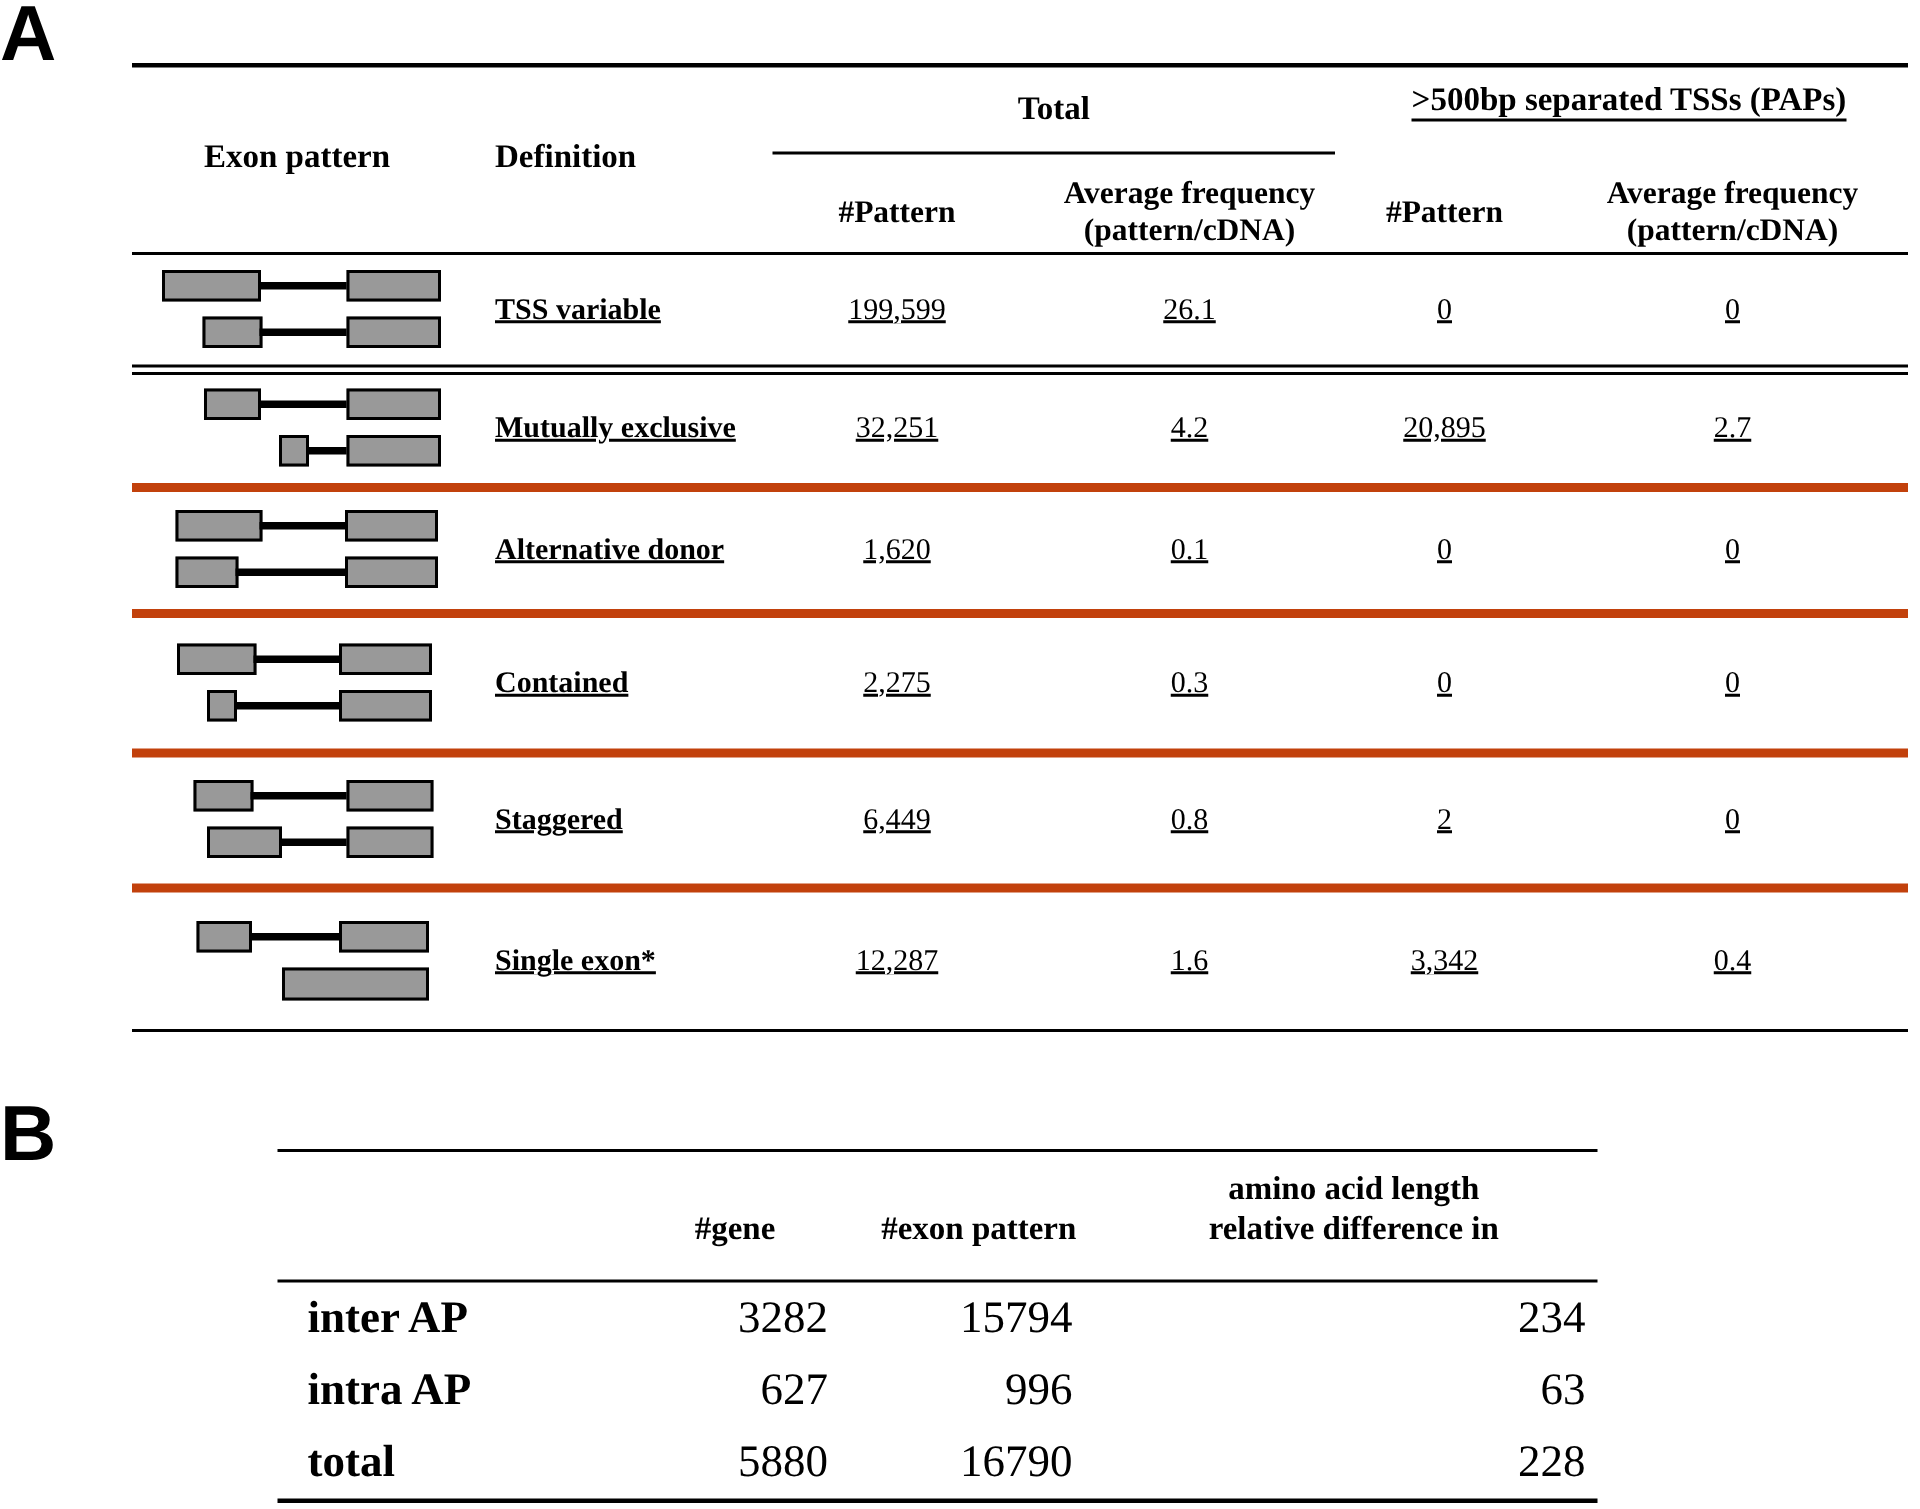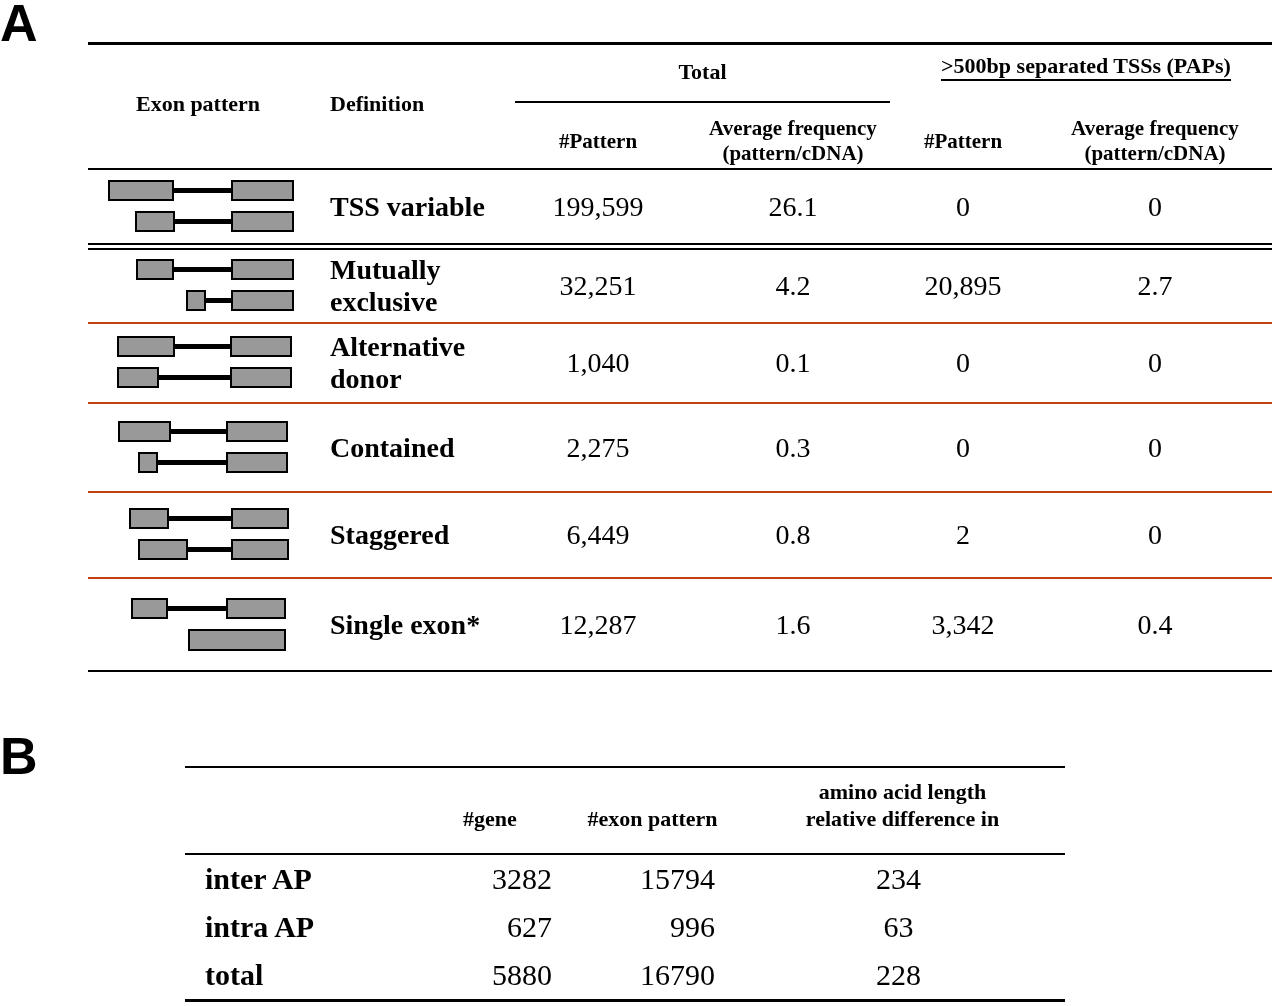--- a/index.html
+++ b/index.html
@@ -18,44 +18,44 @@
   #h-total-rule{position:absolute;left:427px;width:375px;top:56px;height:2px;background:#000;}
   #h-paps{left:812px;width:372px;text-align:center;top:8px;}
   #h-paps .ul{display:inline-block;border-bottom:2.5px solid #000;padding-bottom:1px;}
   .h.sub{font-size:21px;}
   #h-c1{left:410px;width:200px;text-align:center;top:84px;}
   #h-c2{left:610px;width:190px;text-align:center;top:71px;}
   #h-c3{left:800px;width:150px;text-align:center;top:84px;}
   #h-c4{left:950px;width:234px;text-align:center;top:71px;}
 
   .a-row{position:relative;}
-  .a-row.bt{border-top:2px solid #c2410c;}
+  .a-row.bt{border-top:6px solid #c2410c;}
   .sep-double{height:3px;border-top:2.5px solid #000;border-bottom:2.5px solid #000;}
-  .cell{position:absolute;top:50%;transform:translateY(-50%);font-size:28px;text-align:center;}
+  .cell{position:absolute;top:50%;transform:translateY(-50%);font-size:20px;text-align:center;text-decoration:underline;}
   .cell.def{left:242px;width:175px;text-align:left;font-weight:700;}
   .cell.c1{left:410px;width:200px;}
   .cell.c2{left:610px;width:190px;}
   .cell.c3{left:800px;width:150px;}
   .cell.c4{left:950px;width:234px;}
   .diagram{position:absolute;left:20px;top:50%;transform:translateY(-50%);width:190px;height:54px;}
   .exon-box{position:absolute;background:var(--exon-fill,#999);border:2.5px solid var(--exon-border,#000);box-sizing:border-box;}
   .intron-line{position:absolute;background:var(--exon-border,#000);}
 
   
   #table-b{position:absolute;left:185px;top:766px;width:880px;border-top:2.5px solid #000;border-bottom:3px solid #000;}
   #table-b .thead{position:relative;height:85px;border-bottom:2.5px solid #000;}
   #hb-gene{left:235px;width:140px;text-align:center;top:38px;}
   #hb-exon{left:375px;width:185px;text-align:center;top:38px;}
   #hb-rel{left:555px;width:325px;text-align:center;top:10px;line-height:27px;}
   .b-row{position:relative;height:48px;}
   .bcell{position:absolute;top:50%;transform:translateY(-50%);font-size:30px;}
   .bcell.lbl{left:20px;font-weight:700;}
   .bcell.gene{left:235px;width:132px;text-align:right;}
   .bcell.exon{left:375px;width:155px;text-align:right;}
-  .bcell.rel{left:555px;width:317px;text-align:center;}
+  .bcell.rel{left:555px;width:317px;text-align:right;}
 </style>
 </head>
 <body>
 
 <div class="panel-label" id="label-a">A</div>
 
 <div id="table-a">
   <div class="thead">
     <div class="h" id="h-exon">Exon pattern</div>
     <div class="h" id="h-def">Definition</div>
@@ -111,21 +111,21 @@
   <div class="a-row bt" style="height:78px">
     <div class="diagram">
         <div class="exon-box" style="left: 9px; top: 0px; width: 58px; height: 21px;"></div>
         <div class="intron-line" style="left: 65px; top: 8px; width: 59px; height: 5px;"></div>
         <div class="exon-box" style="left: 122px; top: 0px; width: 62px; height: 21px;"></div>
         <div class="exon-box" style="left: 9px; top: 31px; width: 42px; height: 21px;"></div>
         <div class="intron-line" style="left: 49px; top: 39px; width: 75px; height: 5px;"></div>
         <div class="exon-box" style="left: 122px; top: 31px; width: 62px; height: 21px;"></div>
       </div>
     <div class="cell def">Alternative donor</div>
-    <div class="cell c1">1,040</div>
+    <div class="cell c1">1,620</div>
     <div class="cell c2">0.1</div>
     <div class="cell c3">0</div>
     <div class="cell c4">0</div>
   </div>
 
   <div class="a-row bt" style="height:87px">
     <div class="diagram">
         <div class="exon-box" style="left: 10px; top: 0px; width: 53px; height: 21px;"></div>
         <div class="intron-line" style="left: 61px; top: 8px; width: 59px; height: 5px;"></div>
         <div class="exon-box" style="left: 118px; top: 0px; width: 62px; height: 21px;"></div>

